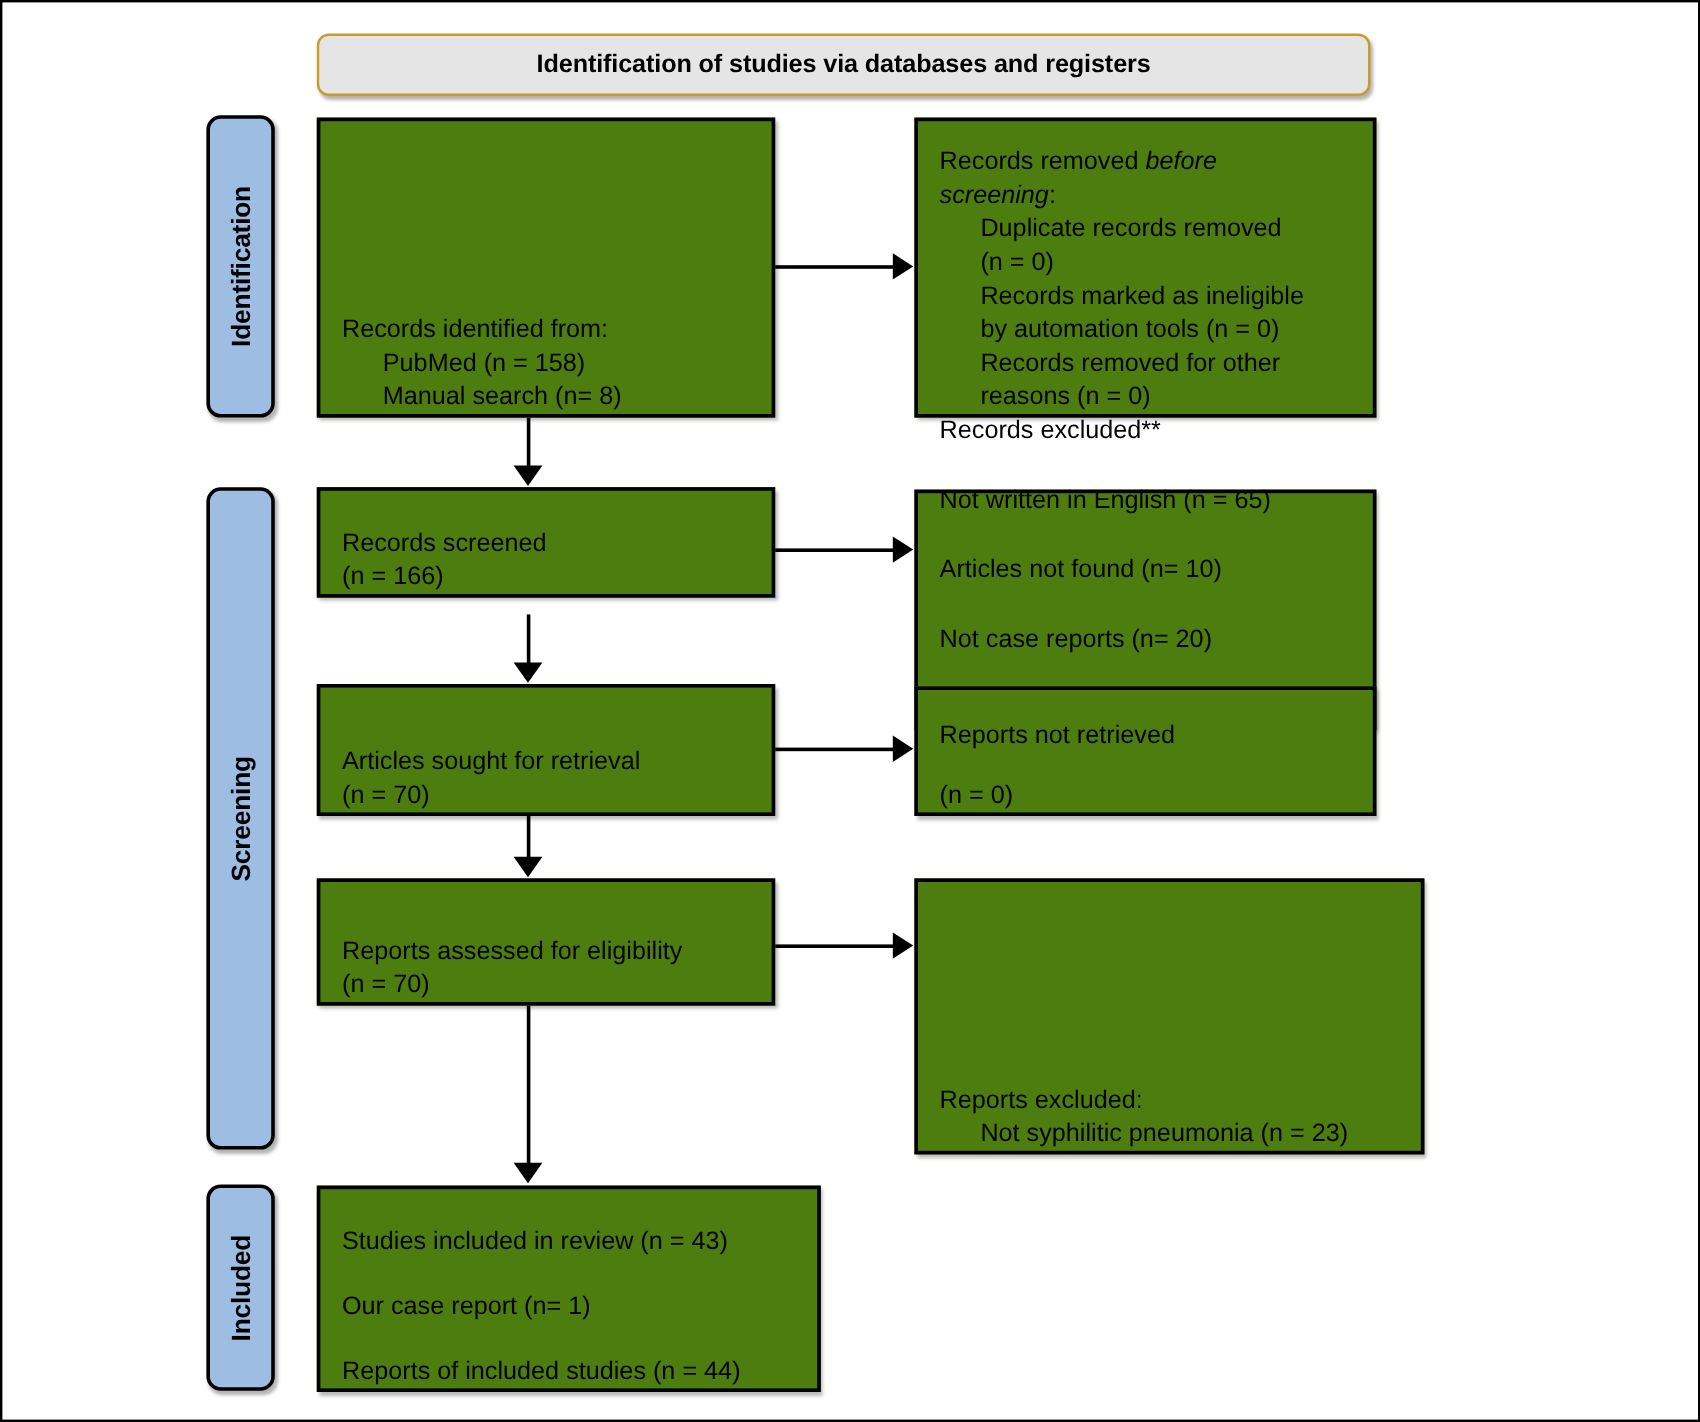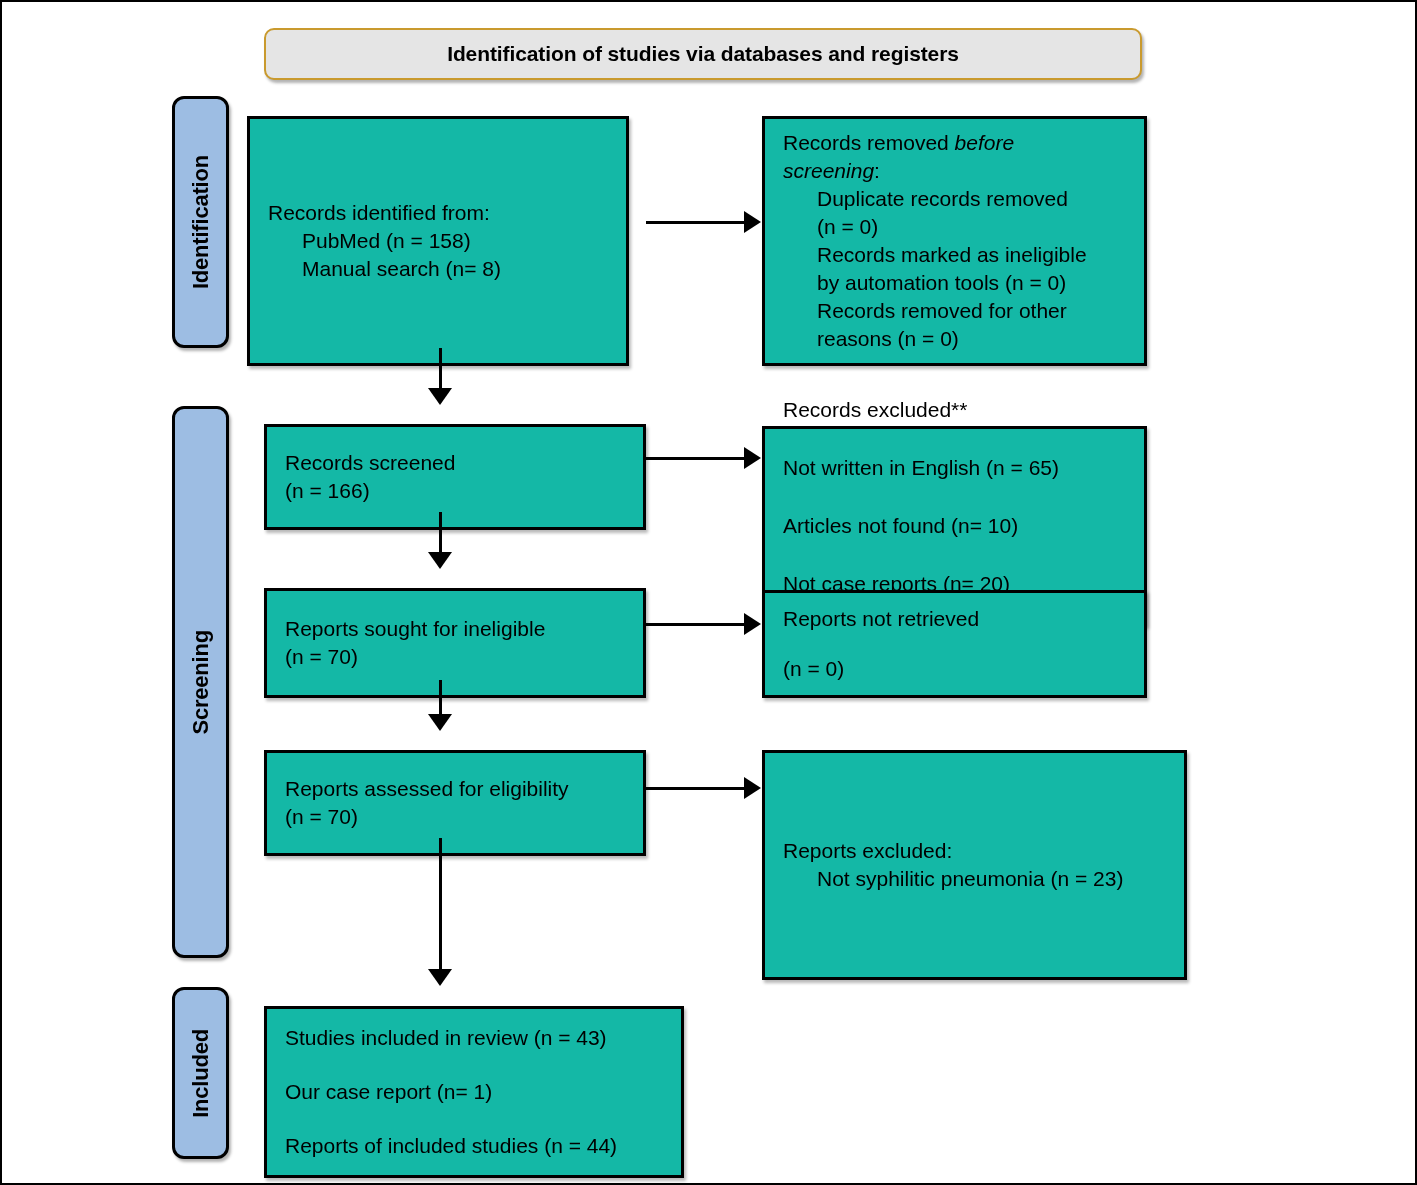--- a/index.html
+++ b/index.html
@@ -64,45 +64,44 @@
     white-space: nowrap;
     letter-spacing: -0.2px;
   }
   #phase-identification { left: 170px; top: 94px;  width: 57px; height: 252px; }
   #phase-screening      { left: 170px; top: 404px; width: 57px; height: 552px; }
   #phase-included       { left: 170px; top: 985px; width: 57px; height: 172px; }
 
   
   .box {
     position: absolute;
-    background: #14b8a6;
+    background: #4d7c0f;
     border: 3px solid #000000;
     box-sizing: border-box;
     padding: 0 18px;
     display: flex;
     flex-direction: column;
-    justify-content: center;
+    justify-content: flex-end;
     box-shadow: 2px 3px 3px rgba(0,0,0,0.28);
-    margin-top: 18px;
   }
   .box p {
     margin: 0;
     font-size: 21px;
     line-height: 28px;
     color: #000000;
     white-space: pre-wrap;
   }
   .box p.indent { text-indent: 34px; }
   .box p.hang   { padding-left: 34px; text-indent: -0px; }
   .box p.gap    { margin-top: 26px; }
   .ital { font-style: italic; }
 
   
-  #box-identified  { left: 245px; top: 96px;  width: 382px; height: 250px; }
-  #box-screened    { left: 262px; top: 404px; width: 382px; height: 106px; }
+  #box-identified  { left: 262px; top: 96px;  width: 382px; height: 250px; }
+  #box-screened    { left: 262px; top: 404px; width: 382px; height: 92px; }
   #box-sought      { left: 262px; top: 568px; width: 382px; height: 110px; }
   #box-assessed    { left: 262px; top: 730px; width: 382px; height: 106px; }
   #box-included    { left: 262px; top: 986px; width: 420px; height: 172px; }
 
   
   #box-removed     { left: 760px; top: 96px;  width: 385px; height: 250px; }
   #box-rec-excl    { left: 760px; top: 406px; width: 385px; height: 200px; gap: 30px; }
   #box-not-retr    { left: 760px; top: 570px; width: 385px; height: 108px; gap: 22px; }
   #box-rep-excl    { left: 760px; top: 730px; width: 425px; height: 230px; }
 
@@ -175,21 +174,21 @@
 
   <div class="box" id="box-rec-excl">
     <p>Records excluded**</p>
     <p>Not written in English (n = 65)</p>
     <p>Articles not found (n= 10)</p>
     <p>Not case reports (n= 20)</p>
     <p>Duplicate article (n= 1)</p>
   </div>
 
   <div class="box" id="box-sought">
-    <p>Reports sought for ineligible</p>
+    <p>Articles sought for retrieval</p>
     <p>(n = 70)</p>
   </div>
 
   <div class="box" id="box-not-retr">
     <p>Reports not retrieved</p>
     <p>(n = 0)</p>
   </div>
 
   <div class="box" id="box-assessed">
     <p>Reports assessed for eligibility</p>

